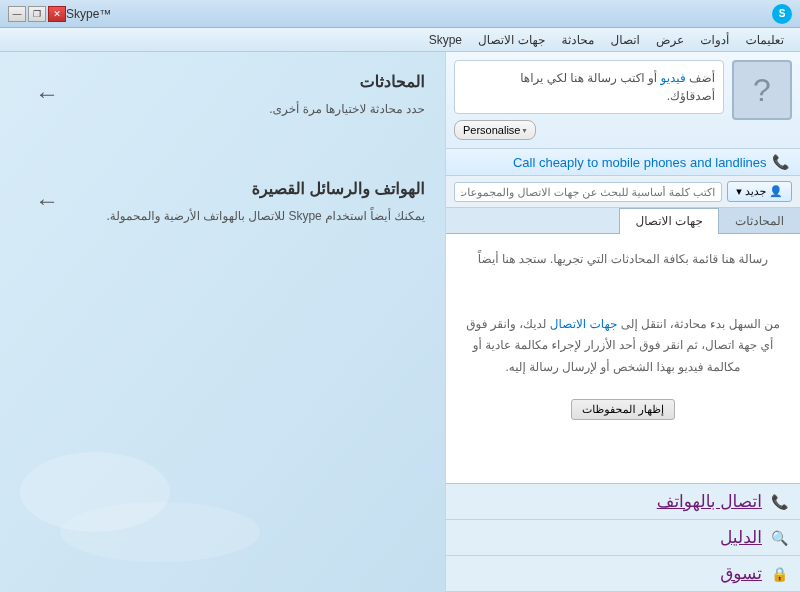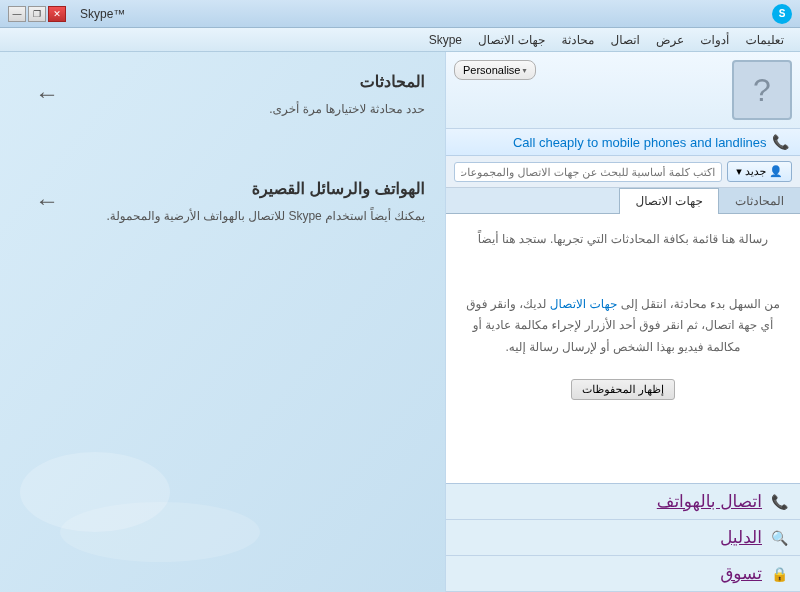--- a/index.html
+++ b/index.html
@@ -34,21 +34,20 @@
       font-size: 10px;
       font-weight: bold;
       margin-left: 6px;
     }
     .title-bar-text {
       font-size: 12px;
       color: #333;
       flex: 1;
       text-align: left;
       direction: ltr;
-      padding-left: 14px;
     }
     .title-bar-controls {
       display: flex;
       gap: 2px;
       direction: ltr;
     }
     .title-btn {
       width: 18px;
       height: 16px;
       border: 1px solid #999;
@@ -407,20 +406,27 @@
 
 <div class="main-container">
 
   <div class="left-panel">
 
     <div class="profile-area">
       <div class="avatar">
         <span class="avatar-question">?</span>
       </div>
       <div class="profile-right">
+        <div class="profile-message-box">
+          <span>أضف</span>
+          <span class="link-text">فيديو</span>
+          <span>أو اكتب رسالة هنا لكي يراها</span>
+          <br>
+          <span>أصدقاؤك.</span>
+        </div>
         <div class="personalise-btn-row">
           <button class="personalise-btn">
             <span>Personalise</span>
             <span class="dropdown-arrow">▾</span>
           </button>
         </div>
       </div>
     </div>
 
     <div class="call-cheaply-bar">

